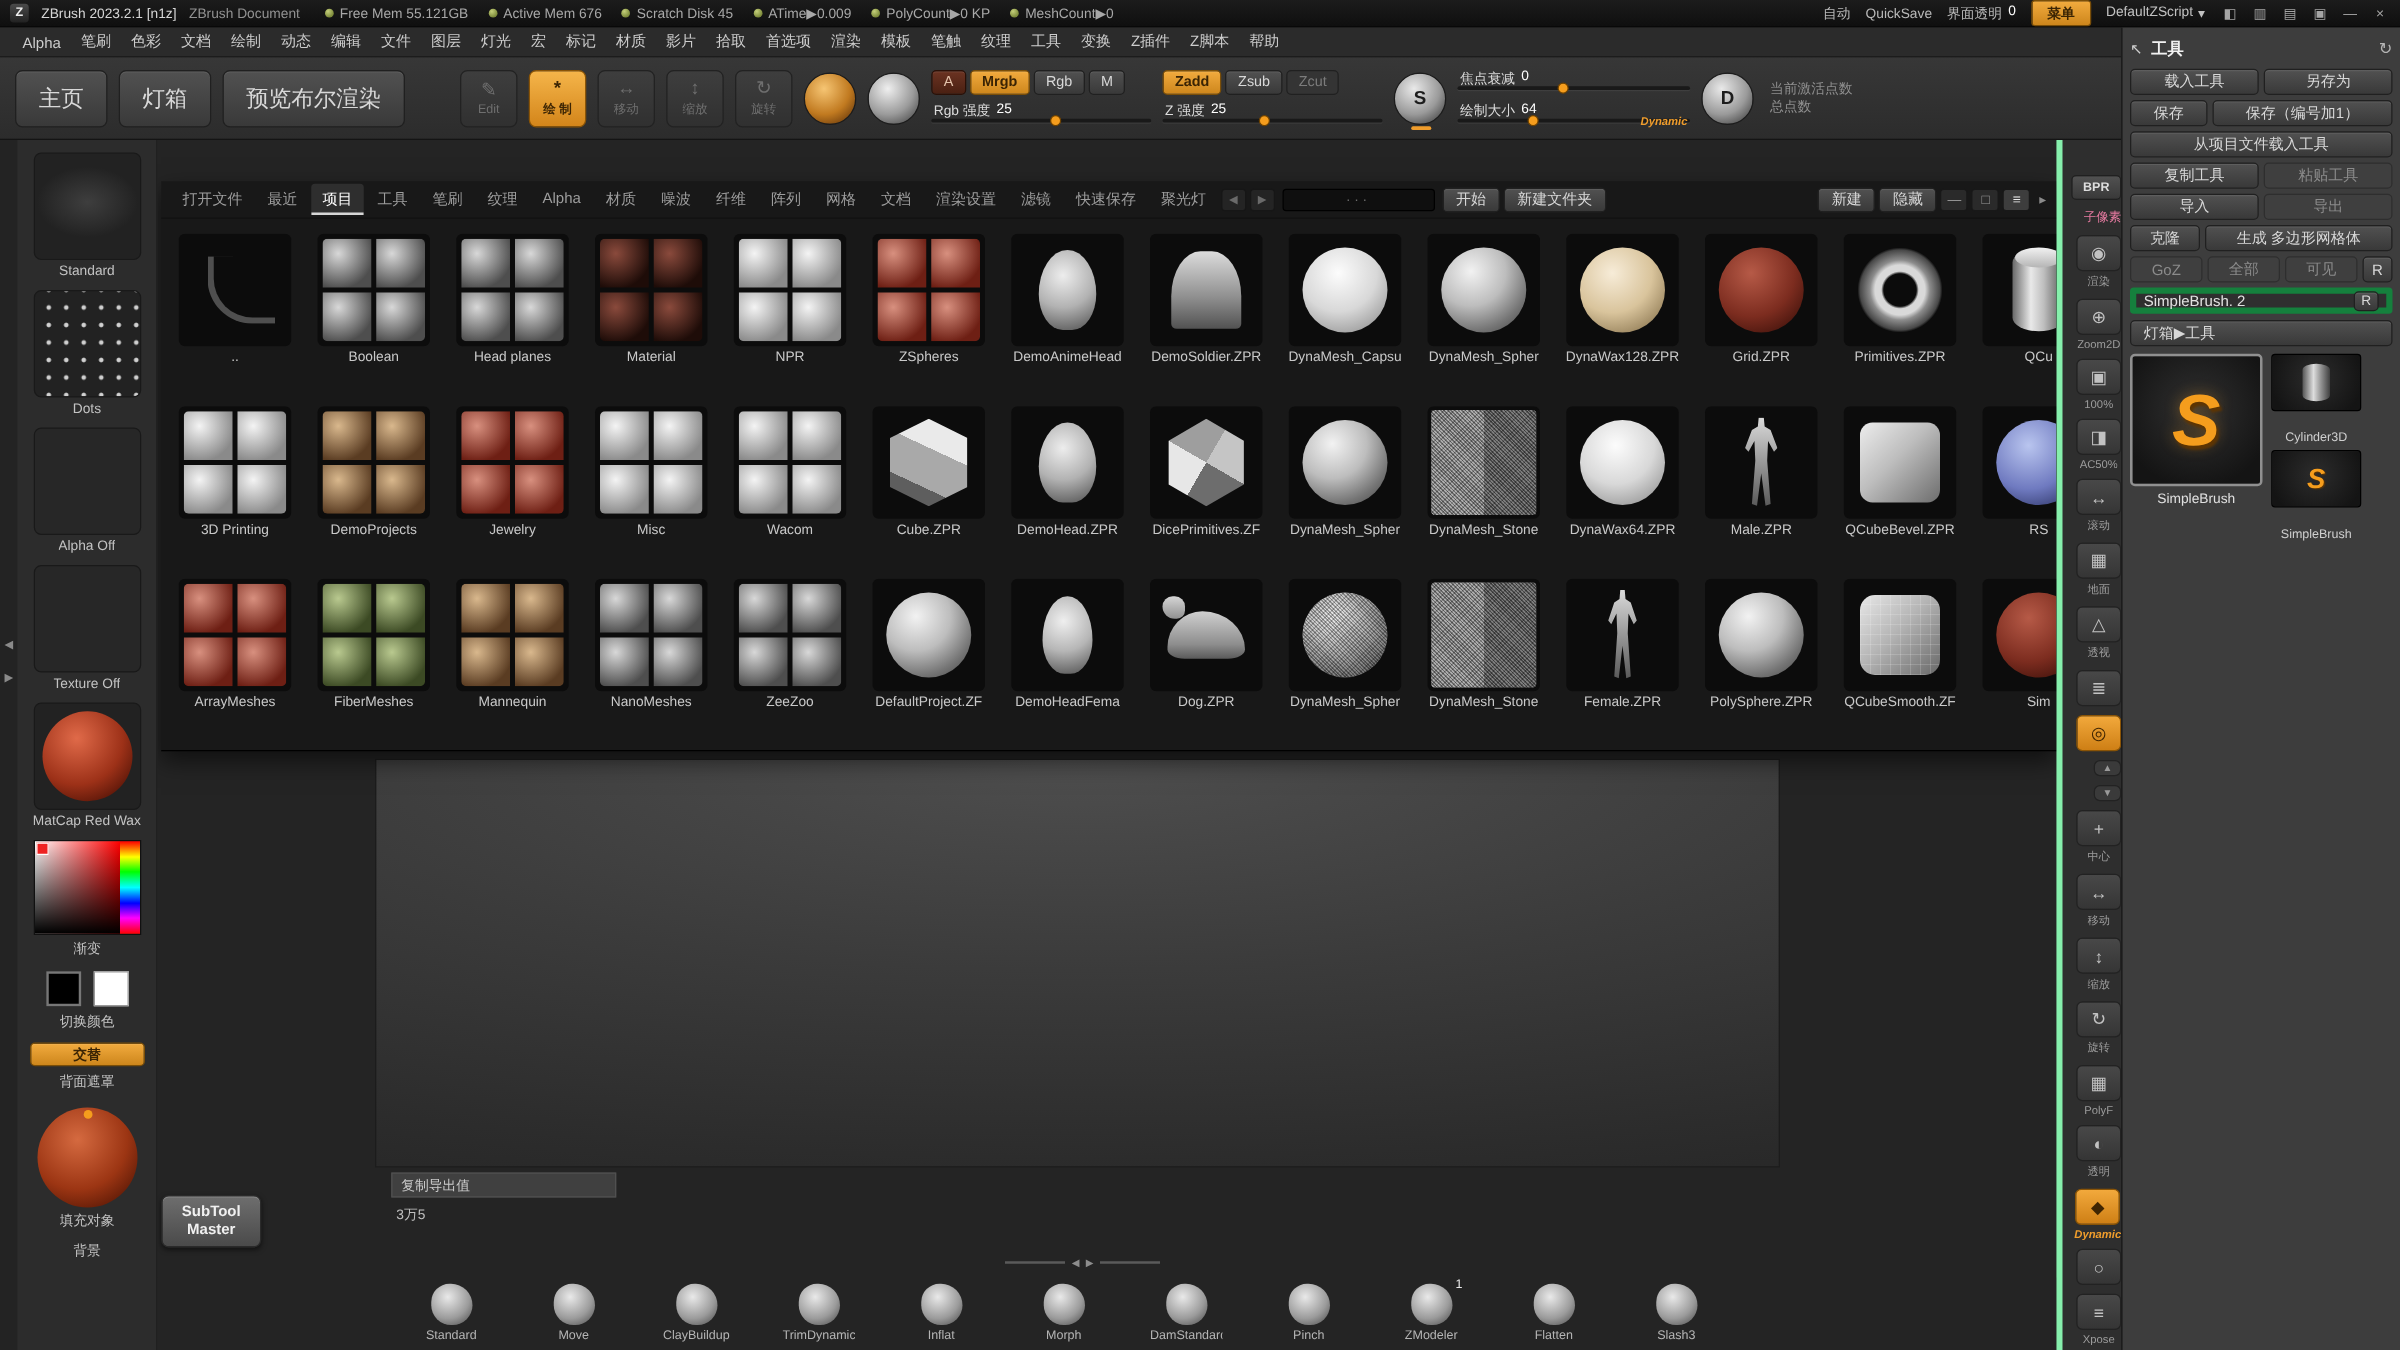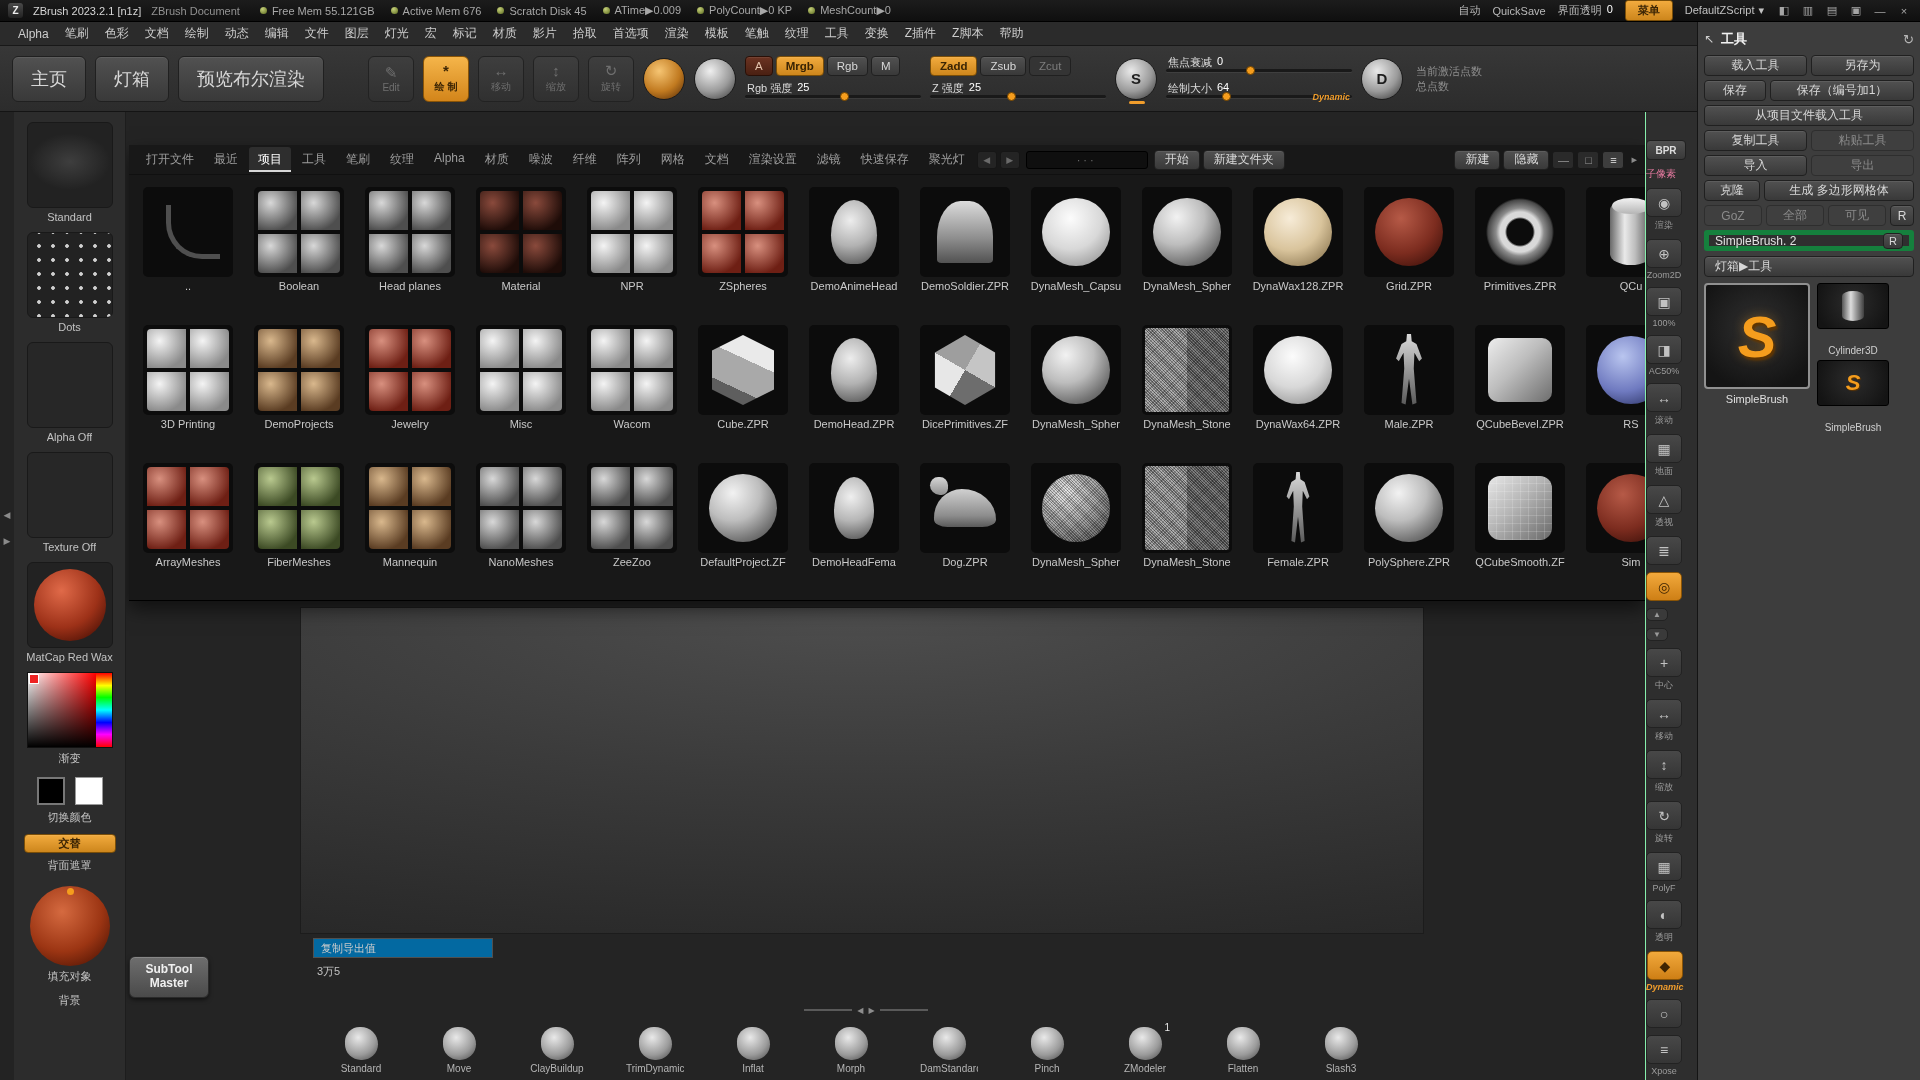--- a/index.html
+++ b/index.html
@@ -130,35 +130,35 @@
   .thumb.head .tobj{width:46px;height:64px;border-radius:50% 50% 42% 42%/55% 55% 45% 45%;background:radial-gradient(circle at 42% 32%,#ededed,#b2b2b2 50%,#606060 90%)}
   .thumb.head-f .tobj{width:40px;height:62px;border-radius:50% 50% 44% 44%/56% 56% 44% 44%;background:radial-gradient(circle at 42% 32%,#efefef,#b6b6b6 50%,#626262 90%)}
   .thumb.bust .tobj{width:56px;height:62px;border-radius:42% 42% 8% 8%/58% 58% 6% 6%;background:linear-gradient(180deg,#dcdcdc,#8e8e8e 60%,#525252)}
   .thumb.body .tobj,.thumb.body-f .tobj{width:34px;height:72px;background:linear-gradient(180deg,#dadada,#8b8b8b 60%,#585858);clip-path:polygon(44% 0,56% 0,58% 10%,72% 14%,88% 34%,80% 38%,66% 26%,64% 48%,72% 96%,60% 98%,50% 62%,40% 98%,28% 96%,36% 48%,34% 26%,20% 38%,12% 34%,28% 14%,42% 10%)}
   .thumb.body-f .tobj{width:30px}
   .thumb.dog .tobj{width:62px;height:38px;border-radius:45% 55% 22% 22%/75% 80% 20% 20%;background:linear-gradient(180deg,#d0d0d0,#8d8d8d 70%,#5a5a5a)}
   .thumb.dog .tobj::before{content:"";position:absolute;left:-4px;top:-12px;width:18px;height:18px;border-radius:50% 50% 40% 60%;background:linear-gradient(180deg,#d6d6d6,#909090)}
   .thumb.dice .tobj{width:64px;height:70px;background:conic-gradient(from 210deg at 50% 50%,#e7e7e7 0 25%,#9e9e9e 0 50%,#c5c5c5 0 75%,#6d6d6d 0);clip-path:polygon(50% 0,97% 25%,97% 75%,50% 100%,3% 75%,3% 25%)}
 
   
-  .copy-export{position:absolute;left:187px;top:826px;width:180px;height:20px;background:#0369a1;border:1px solid #505050;color:#cbcbcb;font-size:11px;display:flex;align-items:center;padding:0 7px}
+  .copy-export{position:absolute;left:187px;top:826px;width:180px;height:20px;background:#404040;border:1px solid #505050;color:#cbcbcb;font-size:11px;display:flex;align-items:center;padding:0 7px}
   .copy-value{position:absolute;left:187px;top:851px;font-size:11px;color:#c0c0c0;padding:1px 4px}
   .subtool-btn{position:absolute;left:3px;top:844px;width:80px;height:42px;border-radius:6px;background:linear-gradient(#6e6e6e,#4a4a4a);border:1px solid #2a2a2a;box-shadow:inset 0 1px 0 rgba(255,255,255,.18),0 2px 4px rgba(0,0,0,.5);display:grid;place-items:center;text-align:center;color:#f0f0f0;font-weight:bold;font-size:12px;line-height:1.15}
   .canvas-divider{position:absolute;left:678px;top:893px;width:124px;height:10px;display:flex;align-items:center;gap:5px;color:#8d8d8d;font-size:8px}
   .canvas-divider .bar{flex:1;height:2px;background:#5a5a5a}
 
   
   .brush-row{position:absolute;left:0;right:0;bottom:0;height:58px;display:flex;align-items:flex-start;padding:5px 0 0 206px;gap:40px;background:#242424}
   .brush-item{width:58px;text-align:center;position:relative}
   .brush-ico{width:33px;height:33px;margin:0 auto;border-radius:46% 54% 50% 50%;background:radial-gradient(circle at 40% 32%,#e9e9e9,#9b9b9b 58%,#4f4f4f 95%)}
   .brush-name{font-size:10px;color:#b5b5b5;margin-top:3px;white-space:nowrap;overflow:hidden}
   .brush-badge{position:absolute;top:-5px;right:4px;font-size:10px;color:#e9e9e9}
 
   
-  .right-shelf{width:52px;background:#2e2e2e;border-left:1px solid #86efac;display:flex;flex-direction:column;align-items:flex-start;gap:7px;padding-top:28px;overflow:hidden}
+  .right-shelf{width:52px;background:#2e2e2e;border-left:5px solid #86efac;display:flex;flex-direction:column;align-items:flex-end;gap:7px;padding-top:28px;overflow:hidden}
   .shelf-item{display:flex;flex-direction:column;align-items:center;gap:2px}
   .sglyph{width:36px;height:29px;background:linear-gradient(#484848,#353535);border:1px solid #222;border-radius:5px;display:grid;place-items:center;font-size:14px;color:#c2c2c2}
   .shelf-item.orange .sglyph{background:linear-gradient(#f2a93c,#ce7f15);color:#3f2502;border-color:#8a5406}
   .shelf-item.tiny .sglyph{width:22px;height:13px;font-size:8px;background:#3a3a3a;color:#9a9a9a}
   .stxt{font-size:10px;color:#ddd}
   .shelf-item.txt .stxt{width:40px;height:20px;background:linear-gradient(#515151,#393939);border:1px solid #202020;border-radius:4px;display:grid;place-items:center;font-weight:bold}
   .shelf-item.pink .stxt{color:#e87ba2;font-size:10px}
   .slab{font-size:9px;color:#9c9c9c;max-width:50px;white-space:nowrap;overflow:hidden}
   .slab.orange{color:#f09d2c;font-style:italic;font-weight:bold}
 

